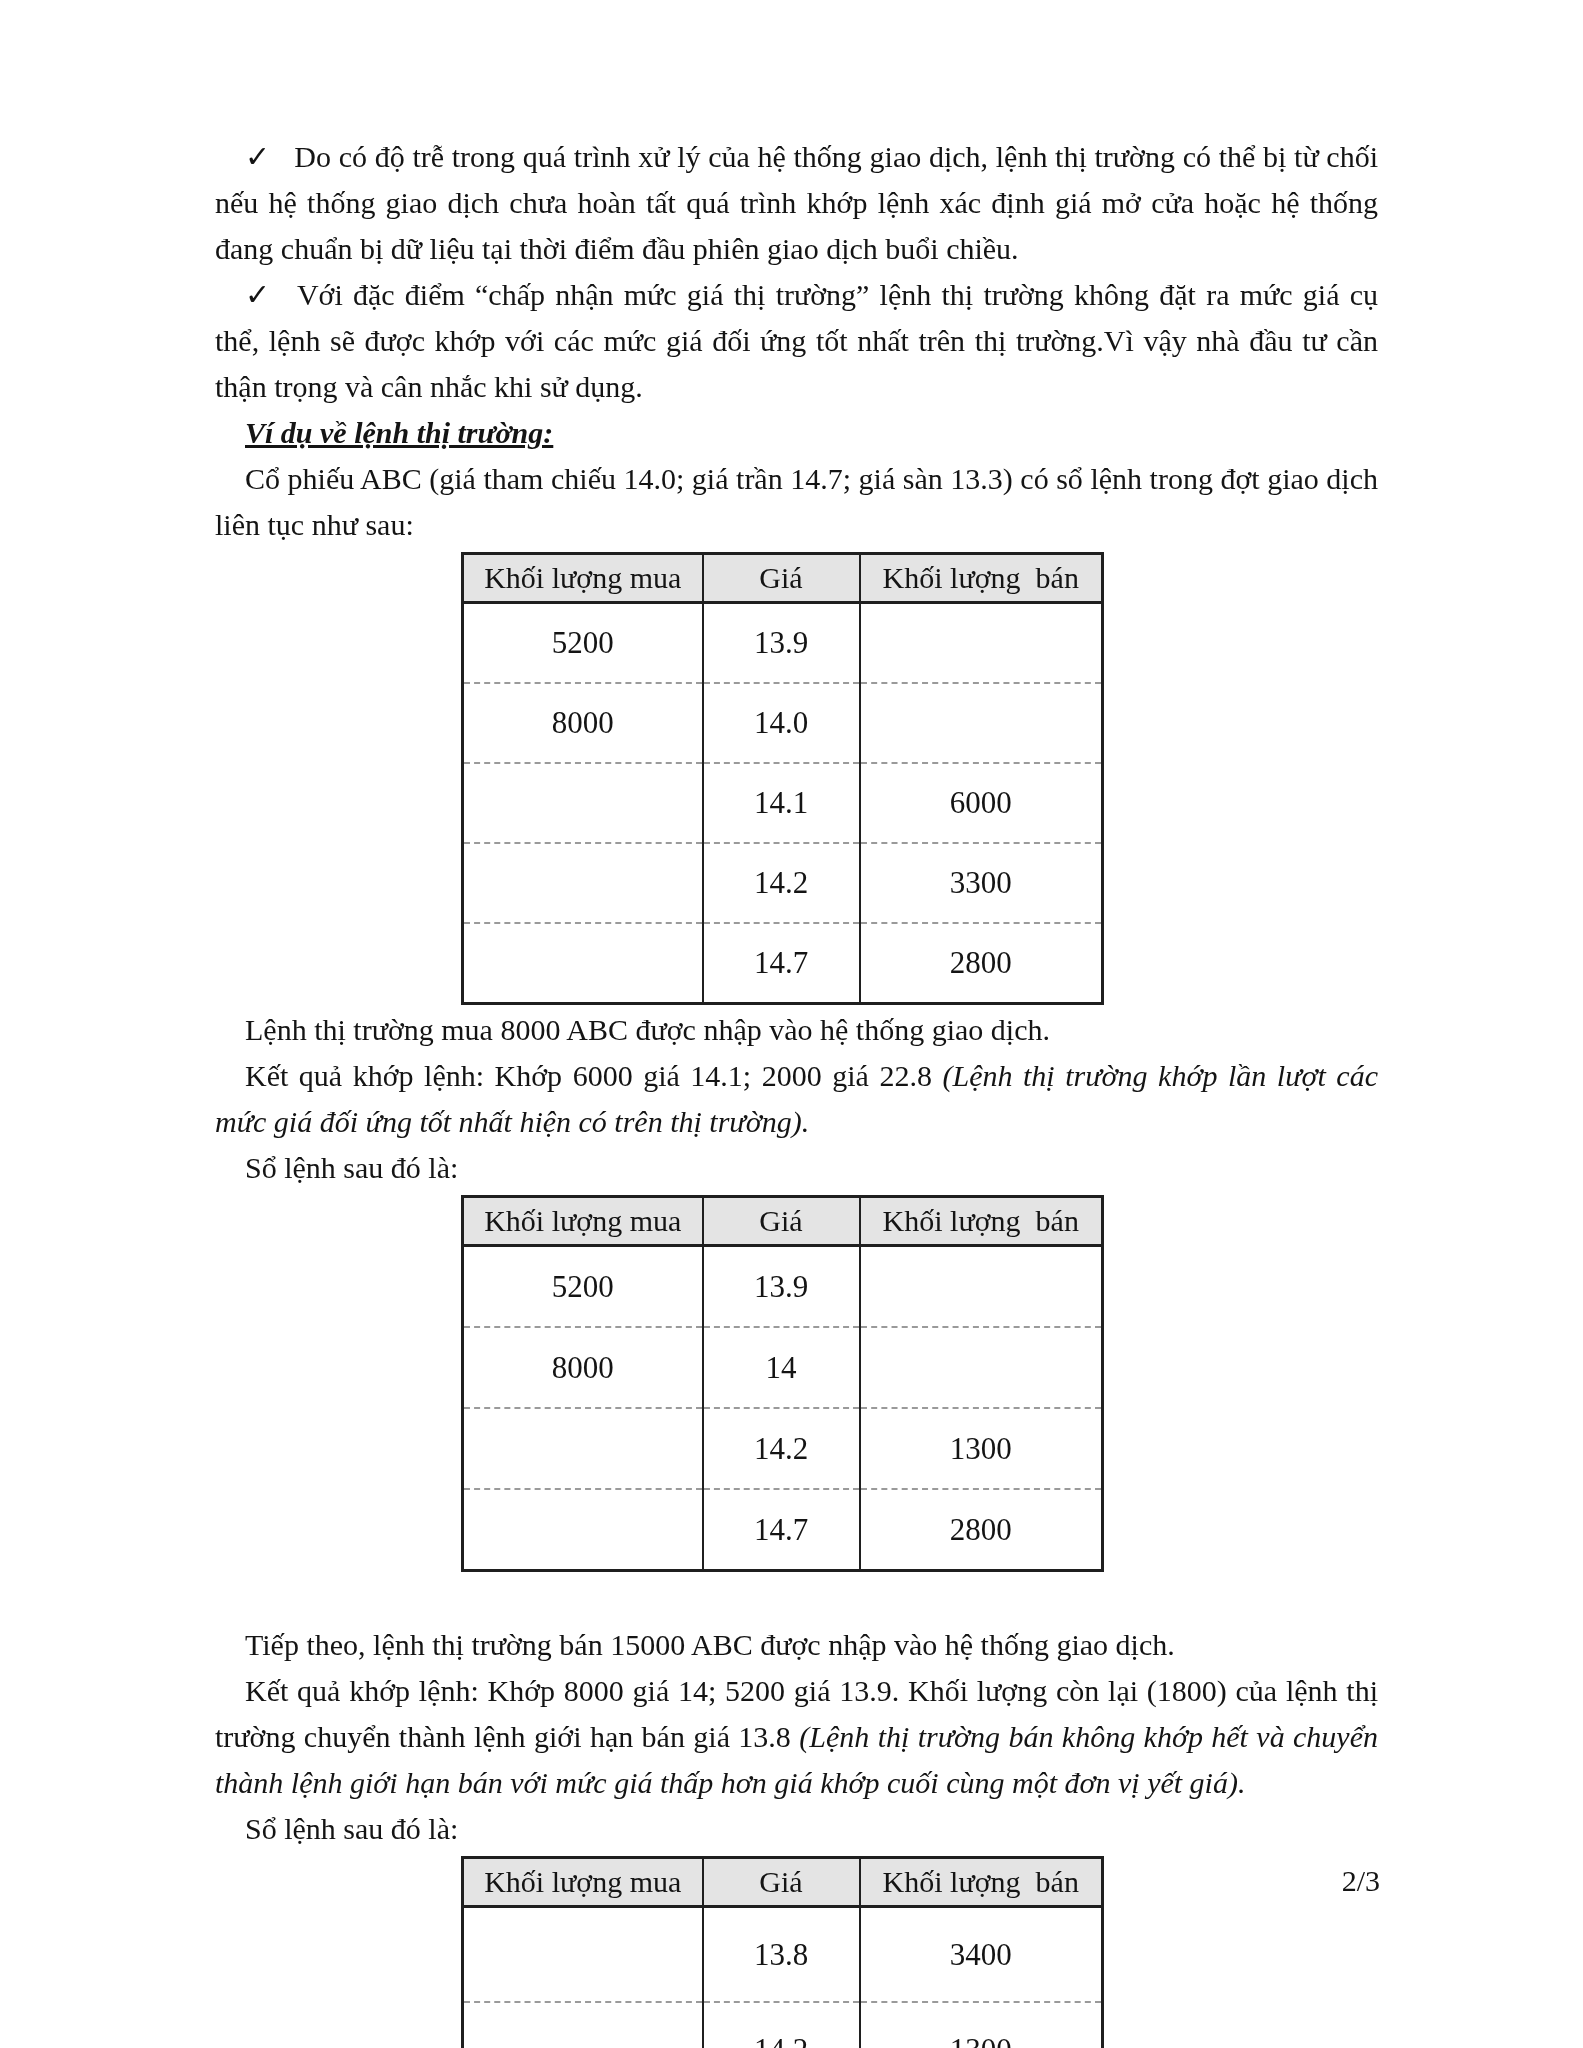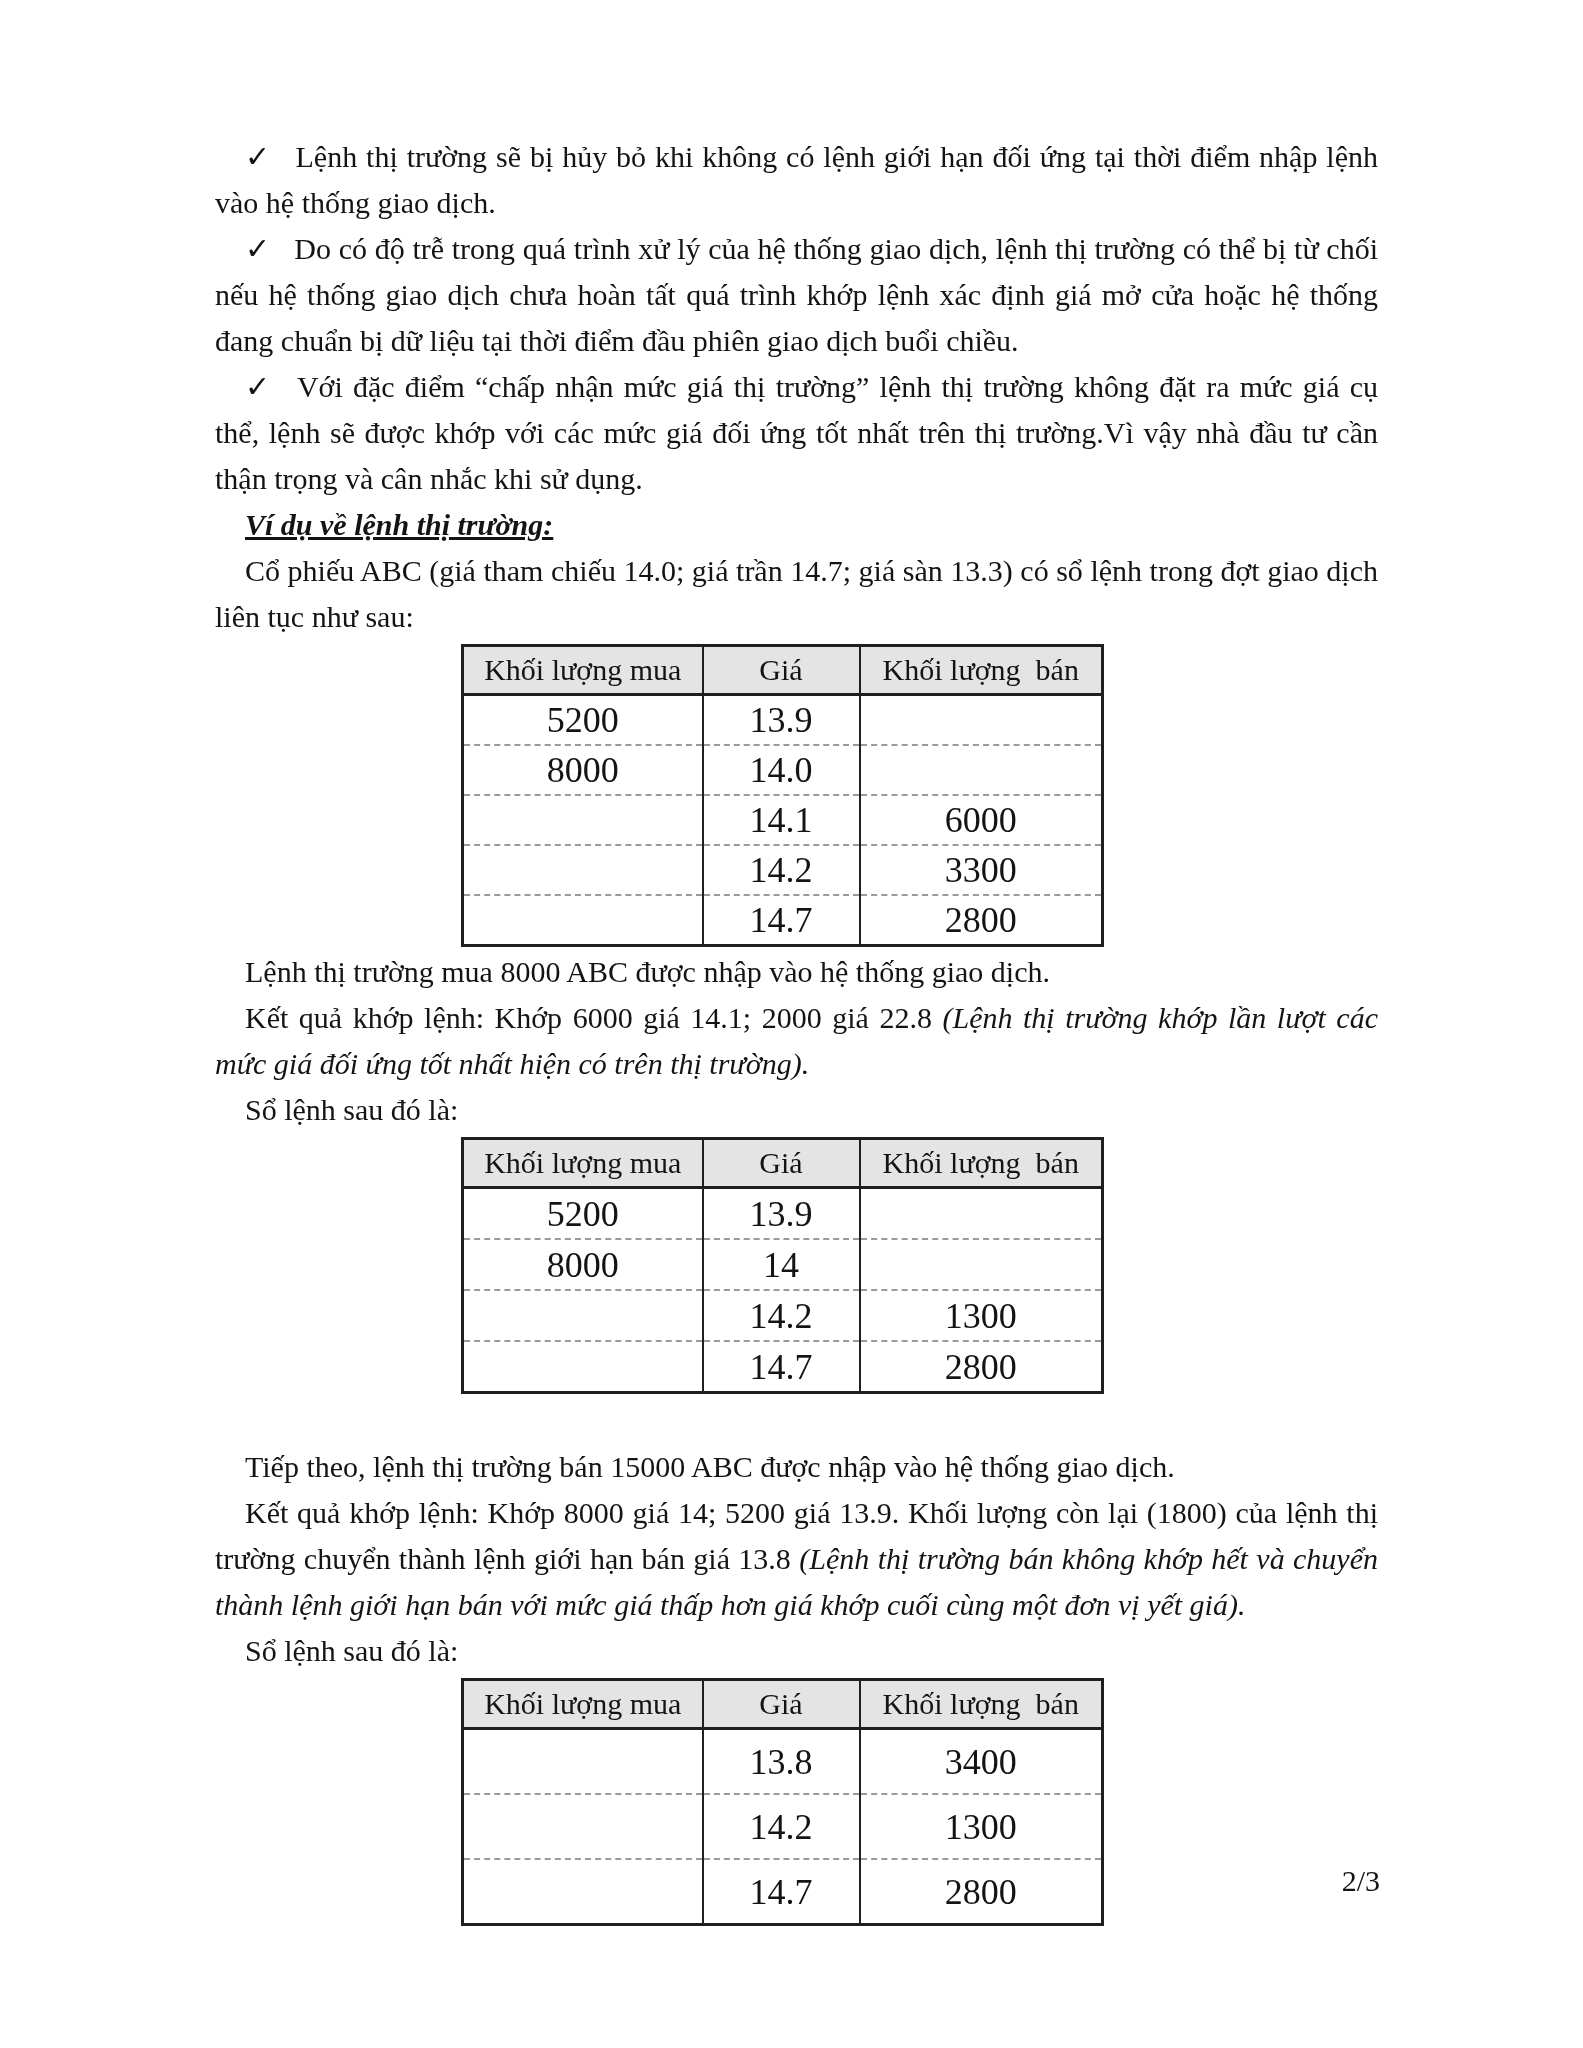--- a/index.html
+++ b/index.html
@@ -47,22 +47,22 @@
     font-weight:normal;
     font-size:30px;
     height:46px;
     padding:0;
     border-left:2px solid var(--bd);
     border-right:2px solid var(--bd);
     border-bottom:3px solid var(--bd);
     white-space:pre-wrap;
   }
   .orderbook td{
-    font-size:36px;
-    padding:1px;
+    font-size:31px;
+    padding:16px;
     border-left:2px solid var(--bd);
     border-right:2px solid var(--bd);
   }
   .orderbook tbody tr:not(:last-child) td{
     border-bottom:2px dashed var(--dash);
   }
   .t1 td{height:42px;}
   .t2 td{height:47px;}
   .t3 td{height:61px;}
   .pagenum{
@@ -72,21 +72,20 @@
     font-family:"Liberation Serif", serif;
     color:var(--txt);
   }
 </style>
 </head>
 <body>
 
 <div class="page">
   <div class="content">
 
-    <p><span class="check">✓</span><span>Lệnh thị trường sẽ bị hủy bỏ khi không có lệnh giới hạn đối ứng tại thời điểm nhập lệnh vào hệ thống giao dịch.</span></p>
 
 
     <p><span class="check">✓</span><span>Do có độ trễ trong quá trình xử lý của hệ thống giao dịch, lệnh thị trường có thể bị từ chối nếu hệ thống giao dịch chưa hoàn tất quá trình khớp lệnh xác định giá mở cửa hoặc hệ thống đang chuẩn bị dữ liệu tại thời điểm đầu phiên giao dịch buổi chiều.</span></p>
 
     <p><span class="check">✓</span><span>Với đặc điểm “chấp nhận mức giá thị trường” lệnh thị trường không đặt ra mức giá cụ thể, lệnh sẽ được khớp với các mức giá đối ứng tốt nhất trên thị trường.Vì vậy nhà đầu tư cần thận trọng và cân nhắc khi sử dụng.</span></p>
 
     <p class="h-bi h-underline"><span class="hu">Ví dụ về lệnh thị trường:</span></p>
 
     <p>Cổ phiếu ABC (giá tham chiếu 14.0; giá trần 14.7; giá sàn 13.3) có sổ lệnh trong đợt giao dịch liên tục như sau:</p>
 

